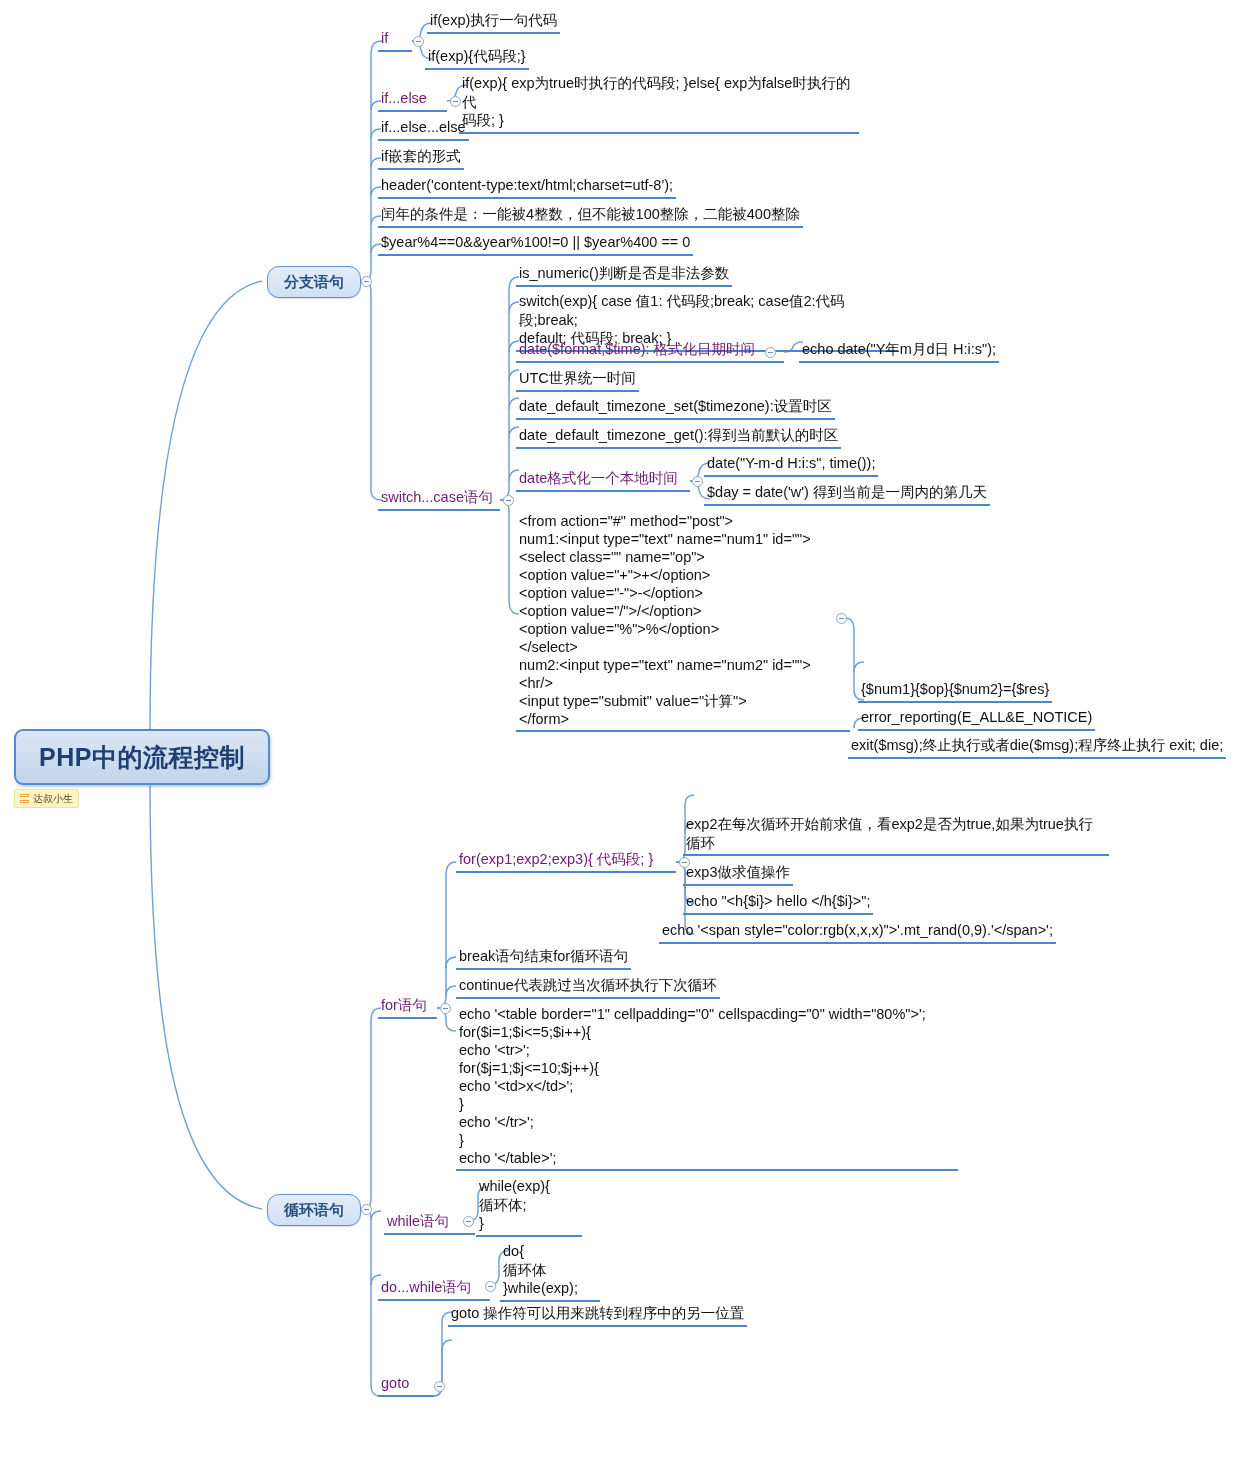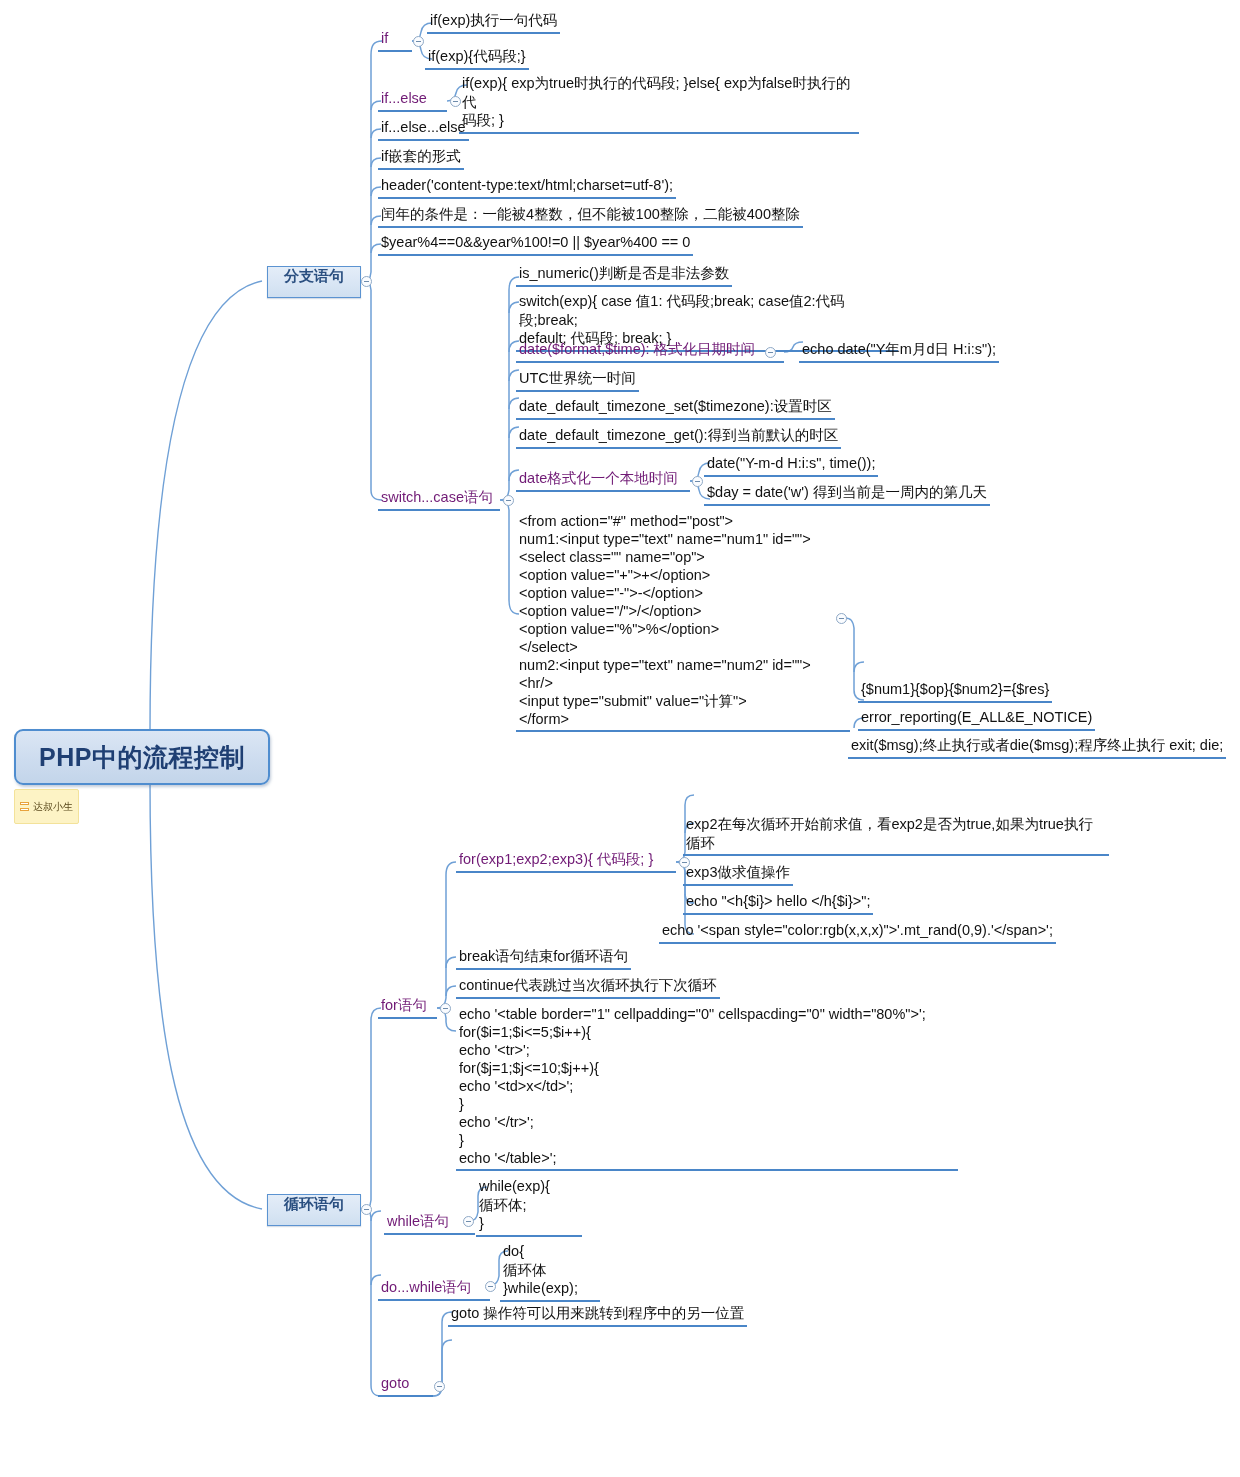--- a/index.html
+++ b/index.html
@@ -28,41 +28,41 @@
     font-size:25px;font-weight:bold;color:#1f3f73;letter-spacing:.5px;
     white-space:nowrap;
   }
   .tag{
     position:absolute;
     background:#fdf3c5;
     border:1px solid #f3e29a;
     border-radius:2px;
     height:17px;
     display:flex;align-items:center;gap:4px;
-    padding:8px 5px;
+    padding:0 5px;
     font-size:10px;color:#5b4a1d;
     white-space:nowrap;
   }
   .tag-ico{
     width:9px;height:9px;display:inline-block;position:relative;flex:none;
   }
   .tag-ico:before,.tag-ico:after{
     content:"";position:absolute;left:0;right:0;height:3px;
     border:1px solid #e8a33d;box-sizing:border-box;background:#fff;
   }
   .tag-ico:before{top:0;}
   .tag-ico:after{bottom:0;}
 
   
   .branch{
     position:absolute;
     background:linear-gradient(180deg,#e4edf8 0%,#d8e5f4 60%,#cfdff0 100%);
     border:1.6px solid #5b93d1;
-    border-radius:0;
-    display:flex;justify-content:center;
+    border-radius:12px;
+    display:flex;align-items:center;justify-content:center;
     box-shadow:0 1px 1px rgba(90,120,160,.25);
   }
   .branch-text{font-size:15px;font-weight:bold;color:#2a4f80;white-space:nowrap;}
 
   
   .topic{
     position:absolute;
     box-sizing:border-box;
     padding:1px 3px 2px 3px;
     border-bottom:2px solid #4a86c8;

